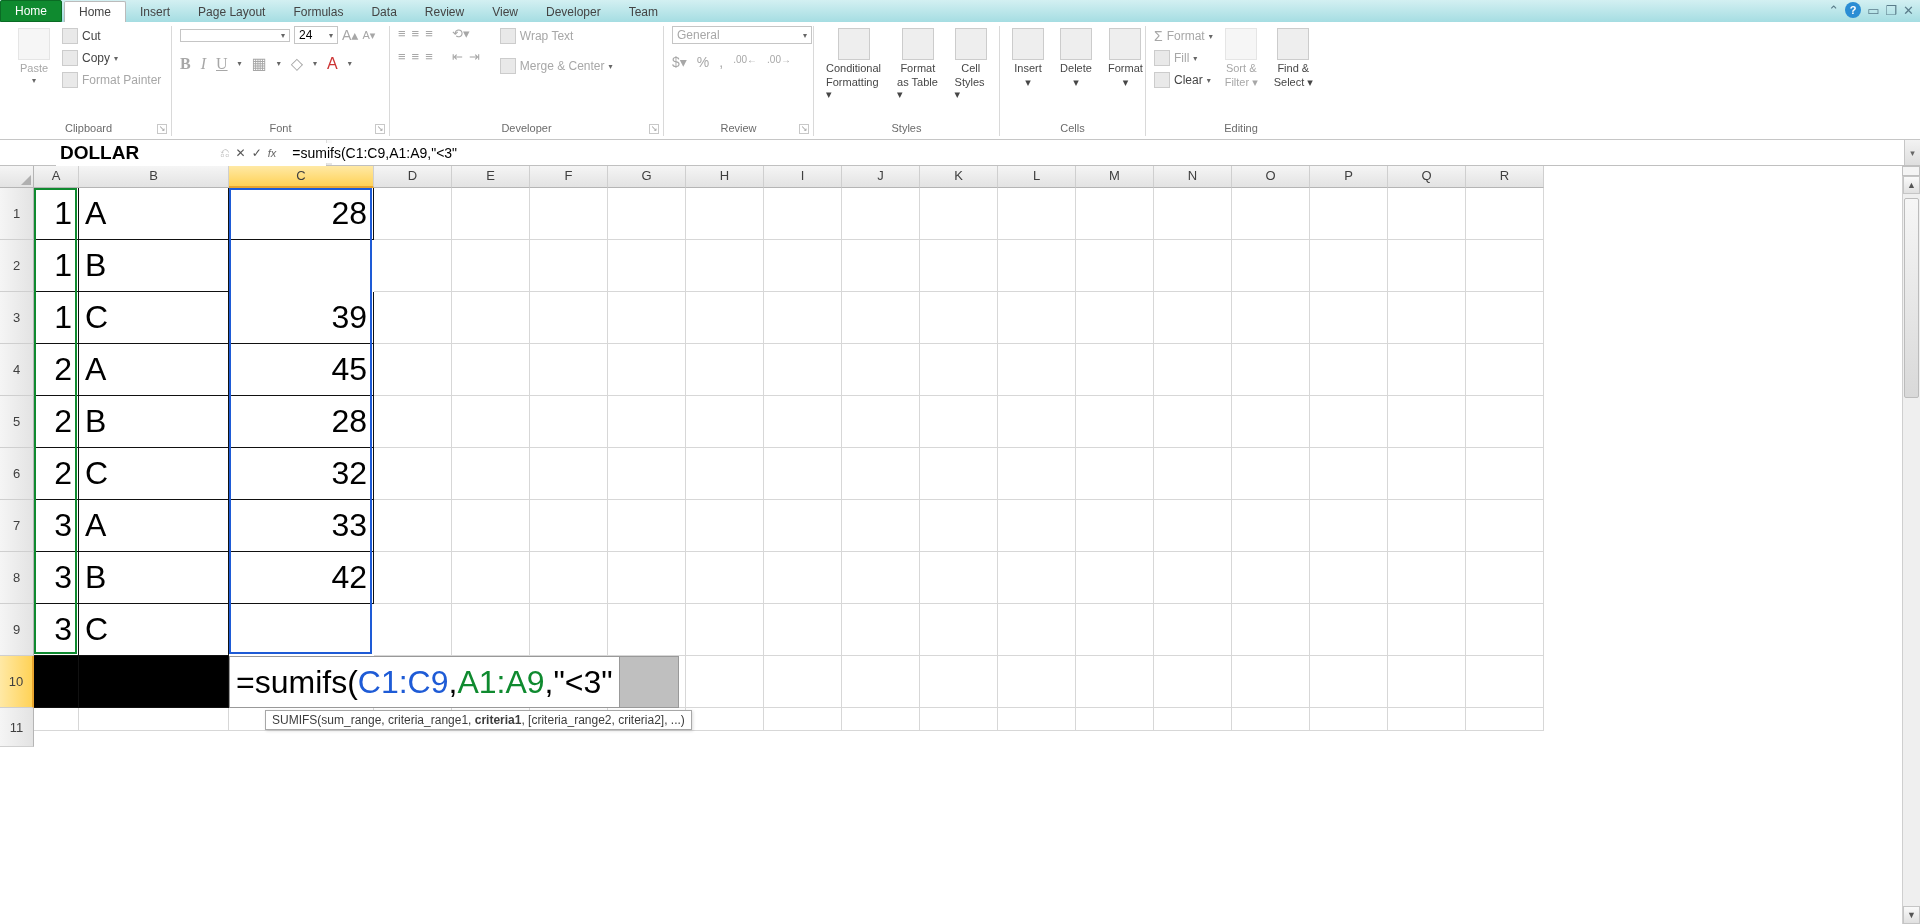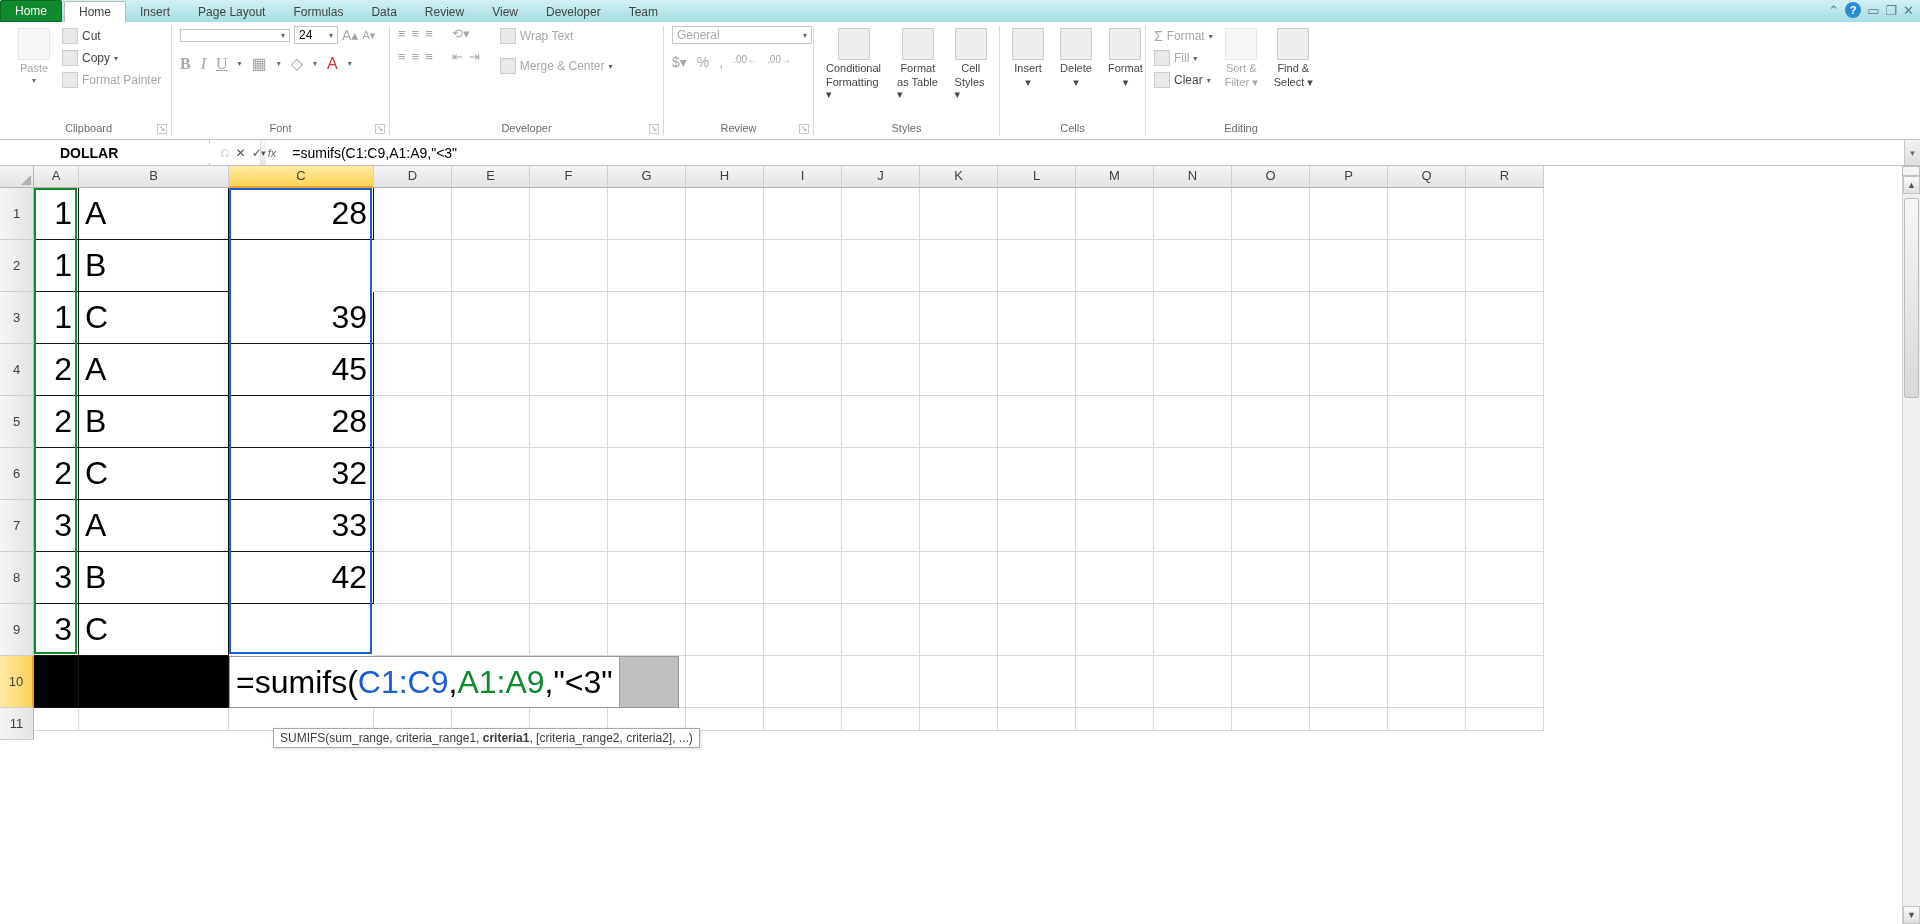--- a/index.html
+++ b/index.html
@@ -29,21 +29,21 @@
 .small-row .ic{ width:16px; height:16px; background:#e9e9e9; border:1px solid #ccc;}
 .small-row.disabled{ color:#a7a7a7;}
 .col{ display:flex; flex-direction:column; gap:2px;}
 
 .font-box{ border:1px solid #c5c5c5; background:#fff; font-size:12px; padding:1px 4px; display:flex; align-items:center; gap:4px;}
 .dropdownarrw{ font-size:8px; color:#666;}
 
 
 .fbar{ height:26px; border-bottom:1px solid #c0c0c0; display:flex; align-items:stretch;}
 .namebox-wrap{ width:210px; border-right:1px solid #c0c0c0; display:flex; align-items:center; padding-left:56px;}
-.namebox{ flex:1; font-size:14px; font-weight:bold; padding:2px 4px; border:none; outline:none;}
+.namebox{ flex:1; font-size:19px; font-weight:bold; padding:2px 4px; border:none; outline:none;}
 .namebox-dd{ width:16px; text-align:center; font-size:9px; color:#555; border-left:1px solid #ddd; height:100%; display:flex; align-items:center; justify-content:center; background:linear-gradient(#fafafa,#e5e5e5);}
 .fx-area{ display:flex; align-items:center; flex:1; position:relative;}
 .fx-btns{ display:flex; gap:6px; padding:0 10px; font-size:12px; color:#555; align-items:center;}
 .fx-btns span{ cursor:pointer;}
 .fx-label{ font-style:italic; font-size:11px; color:#666;}
 .formula-input{ flex:1; padding:2px 6px; font-size:14px; border:none; outline:none; }
 .fx-expand{ width:16px; background:linear-gradient(#f2f2f2,#dedede); border-left:1px solid #c6c6c6; display:flex; align-items:center; justify-content:center; font-size:9px; color:#666;}
 
 
 .grid-wrap{ position:relative; height:calc(924px - 22px - 118px - 26px); display:flex;}
@@ -320,21 +320,21 @@
           <div class="rowhead" style="height: 52px;">1</div>
           <div class="rowhead" style="height: 52px;">2</div>
           <div class="rowhead" style="height: 52px;">3</div>
           <div class="rowhead" style="height: 52px;">4</div>
           <div class="rowhead" style="height: 52px;">5</div>
           <div class="rowhead" style="height: 52px;">6</div>
           <div class="rowhead" style="height: 52px;">7</div>
           <div class="rowhead" style="height: 52px;">8</div>
           <div class="rowhead" style="height: 52px;">9</div>
           <div class="rowhead sel" style="height: 52px;">10</div>
-          <div class="rowhead" style="height: 32px; text-align: right;">11</div>
+          <div class="rowhead" style="height: 39px; text-align: right;">11</div>
         </div>
       <div class="cells-area" id="cells" style="flex:1">
           <div class="cell data num" style="left: 0px; top: 0px; width: 45px; height: 52px;">1</div>
           <div class="cell data" style="left: 45px; top: 0px; width: 150px; height: 52px;">A</div>
           <div class="cell data num" style="left: 195px; top: 0px; width: 145px; height: 52px;">28</div>
           <div class="cell" style="left: 340px; top: 0px; width: 78px; height: 52px;"></div>
           <div class="cell" style="left: 418px; top: 0px; width: 78px; height: 52px;"></div>
           <div class="cell" style="left: 496px; top: 0px; width: 78px; height: 52px;"></div>
           <div class="cell" style="left: 574px; top: 0px; width: 78px; height: 52px;"></div>
           <div class="cell" style="left: 652px; top: 0px; width: 78px; height: 52px;"></div>
@@ -529,21 +529,21 @@
           <div class="range-blue" style="left: 195px; top: 0px; width: 143px; height: 466px;"></div>
           <div class="range-green" style="left: 0px; top: 0px; width: 43px; height: 466px;"></div>
           <div class="edit-ext" style="left: 195px; top: 468px; height: 52px; width: 450px;"></div>
           <div class="editcell" style="left: 195px; top: 468px; height: 52px; min-width: 145px;">
             <span class="t1">=sumifs(</span>
             <span class="t2">C1:C9</span>
             <span class="t1">,</span>
             <span class="t3">A1:A9</span>
             <span class="t1">,"&lt;3"</span>
           </div>
-          <div class="tooltip" style="left: 239px; top: 522px; margin-top: 18px;">SUMIFS(sum_range, criteria_range1, <b>criteria1</b>, [criteria_range2, criteria2], ...)</div>
+          <div class="tooltip" style="left: 231px; top: 522px;">SUMIFS(sum_range, criteria_range1, <b>criteria1</b>, [criteria_range2, criteria2], ...)</div>
         </div>
     </div>
   </div>
   <div class="vscroll">
     <div class="small-square"></div>
     <div class="up" style="margin-top:10px">▲</div>
     <div class="thumb"></div>
     <div class="dn" style="position:absolute;bottom:0;left:0;right:0">▼</div>
   </div>
 </div>

